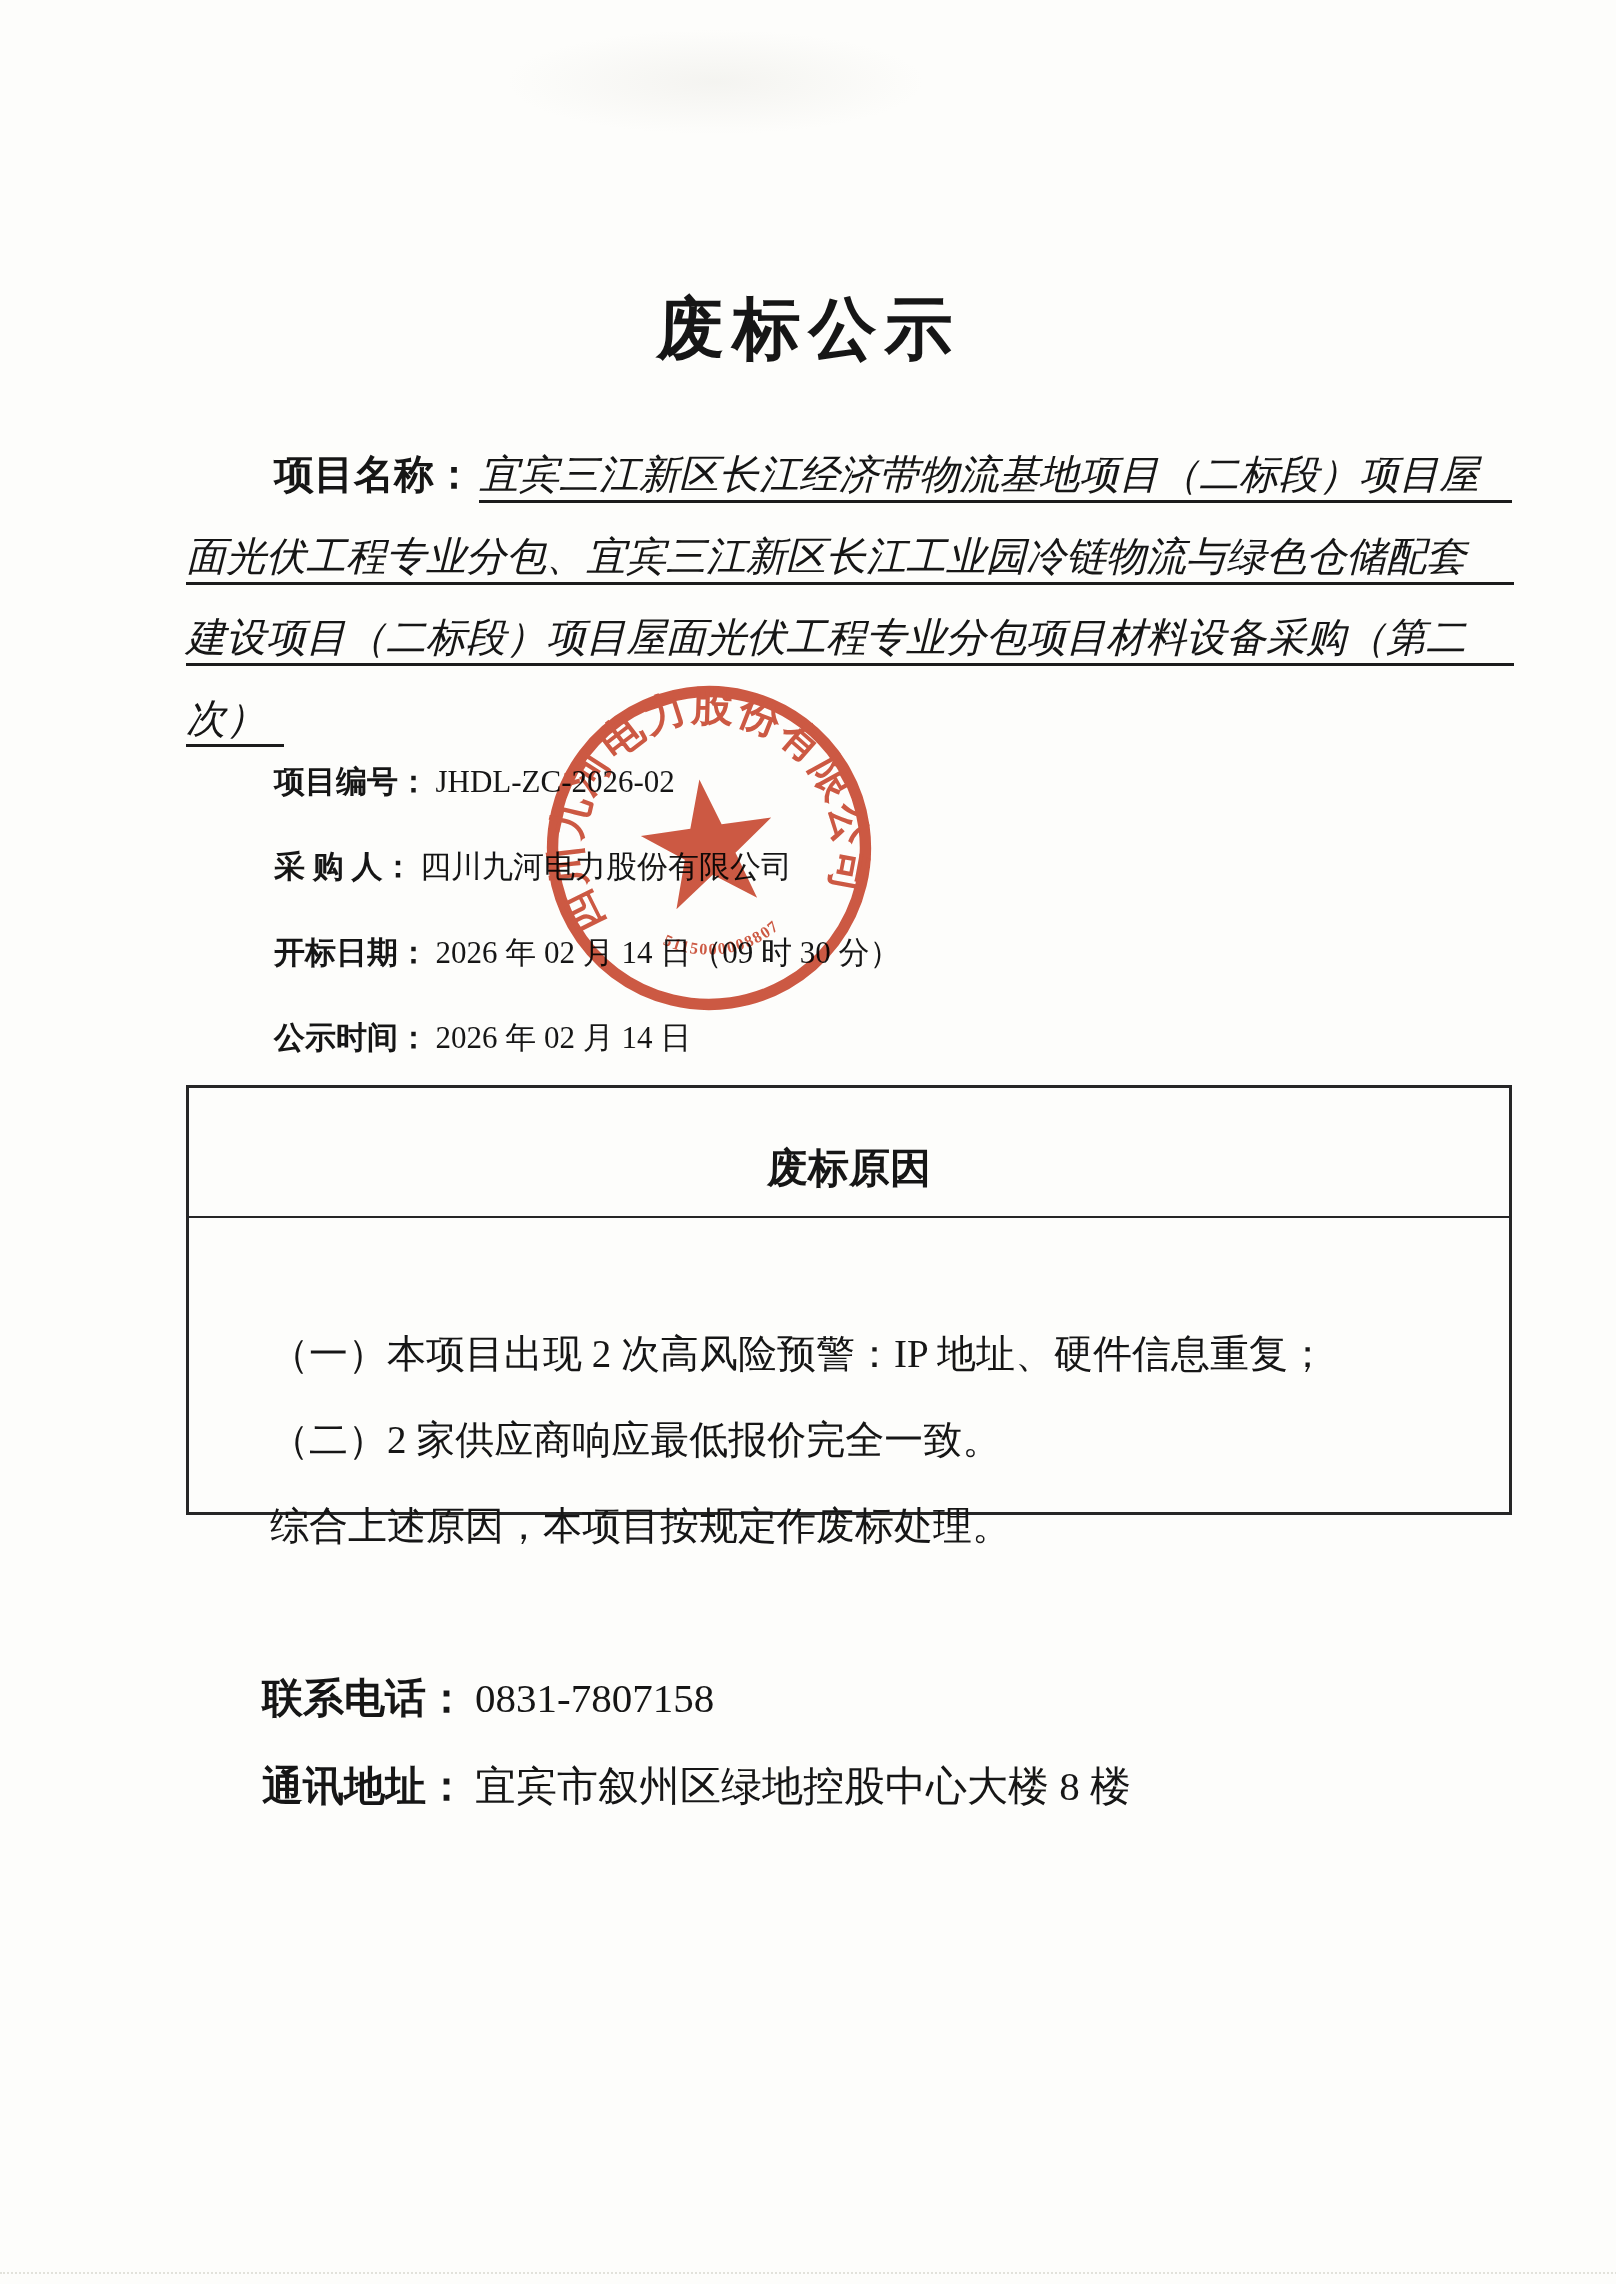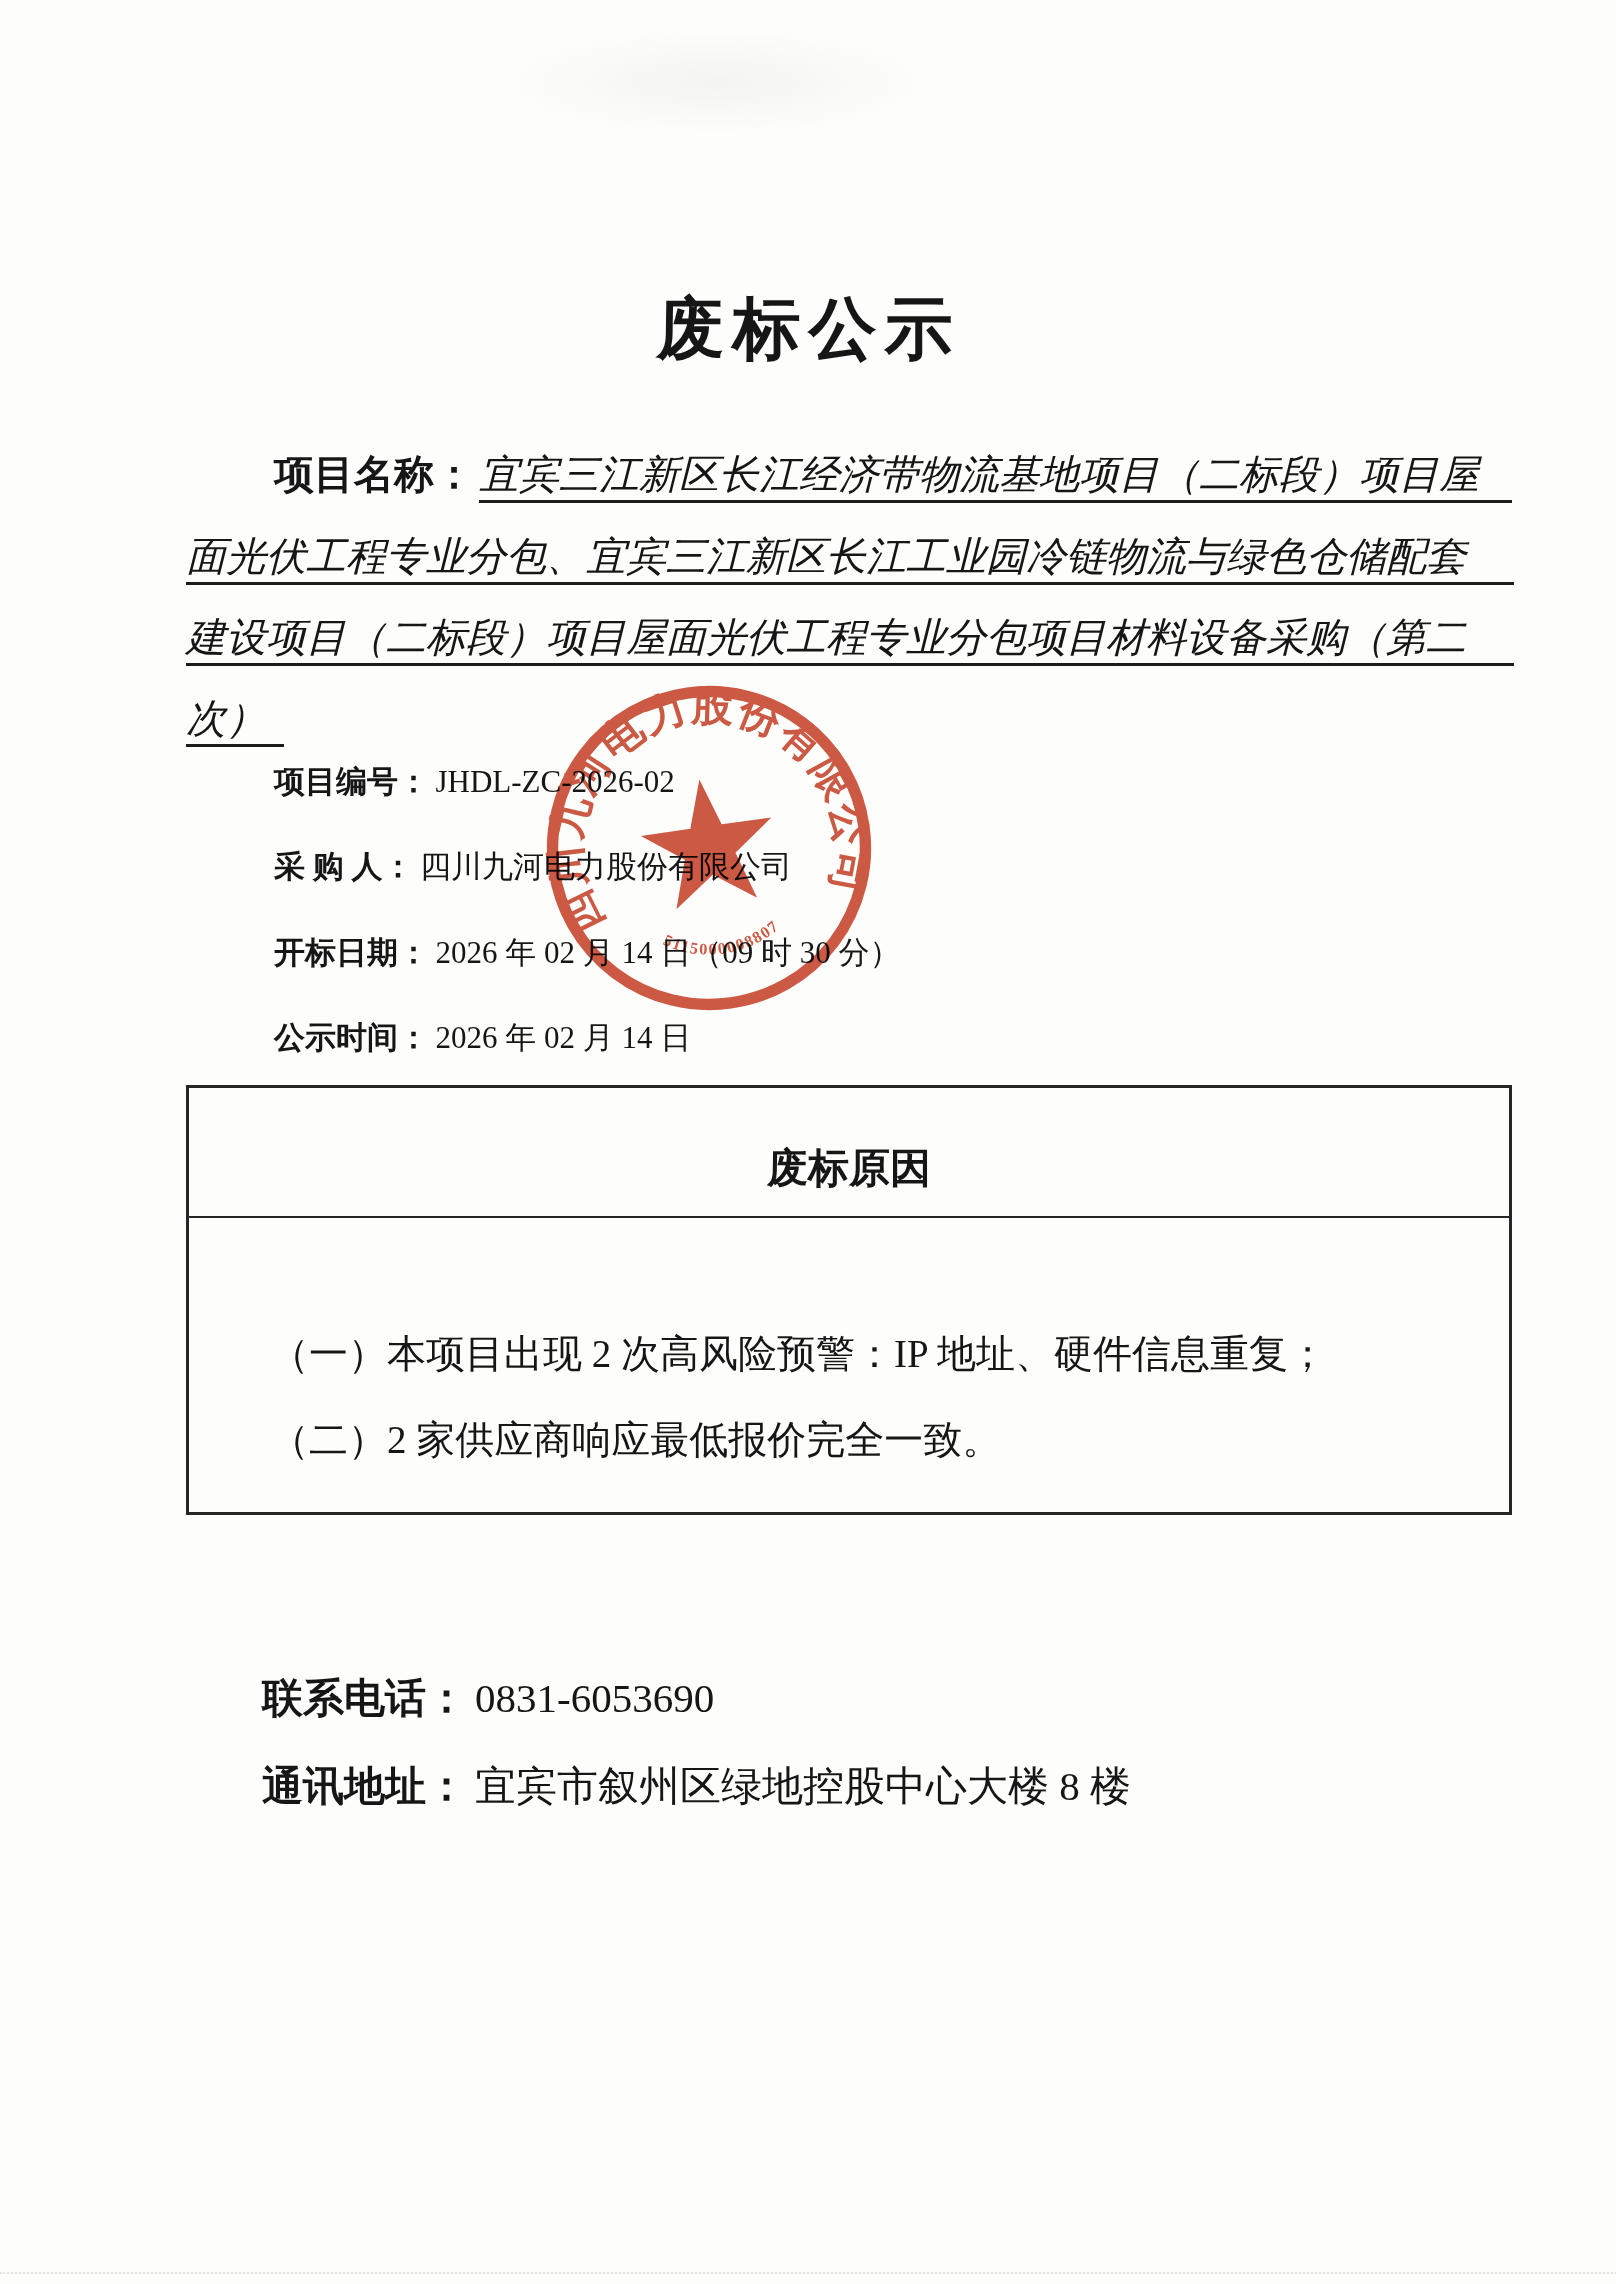--- a/index.html
+++ b/index.html
@@ -117,25 +117,26 @@
   </div>
   <div class="info-line info-4">
     <span class="lbl">公示时间：</span><span class="val">2026 年 02 月 14 日</span>
   </div>
 
   <div class="reason-table">
     <div class="reason-header">废标原因</div>
     <div class="reason-body">
       <p class="reason-row">（一）本项目出现 2 次高风险预警：IP 地址、硬件信息重复；</p>
       <p class="reason-row">（二）2 家供应商响应最低报价完全一致。</p>
+      <p class="reason-row">综合上述原因，本项目按规定作废标处理。</p>
     </div>
   </div>
 
   <div class="contact-line contact-1">
-    <span class="lbl">联系电话：</span><span class="val">0831-6053690</span>
+    <span class="lbl">联系电话：</span><span class="val">0831-7807158</span>
   </div>
   <div class="contact-line contact-2">
     <span class="lbl">通讯地址：</span><span class="val">宜宾市叙州区绿地控股中心大楼 8 楼</span>
   </div>
 
   <svg class="stamp" viewBox="0 0 432 432" width="352" height="352" aria-hidden="true">
     <defs>
       <path id="arc-top" d="M 77.4 289.7 A 157 157 0 1 1 354.6 289.7" fill="none"></path>
       <path id="arc-bottom" d="M 131.8 316.3 A 131 131 0 0 0 300.2 316.3" fill="none"></path>
     </defs>

